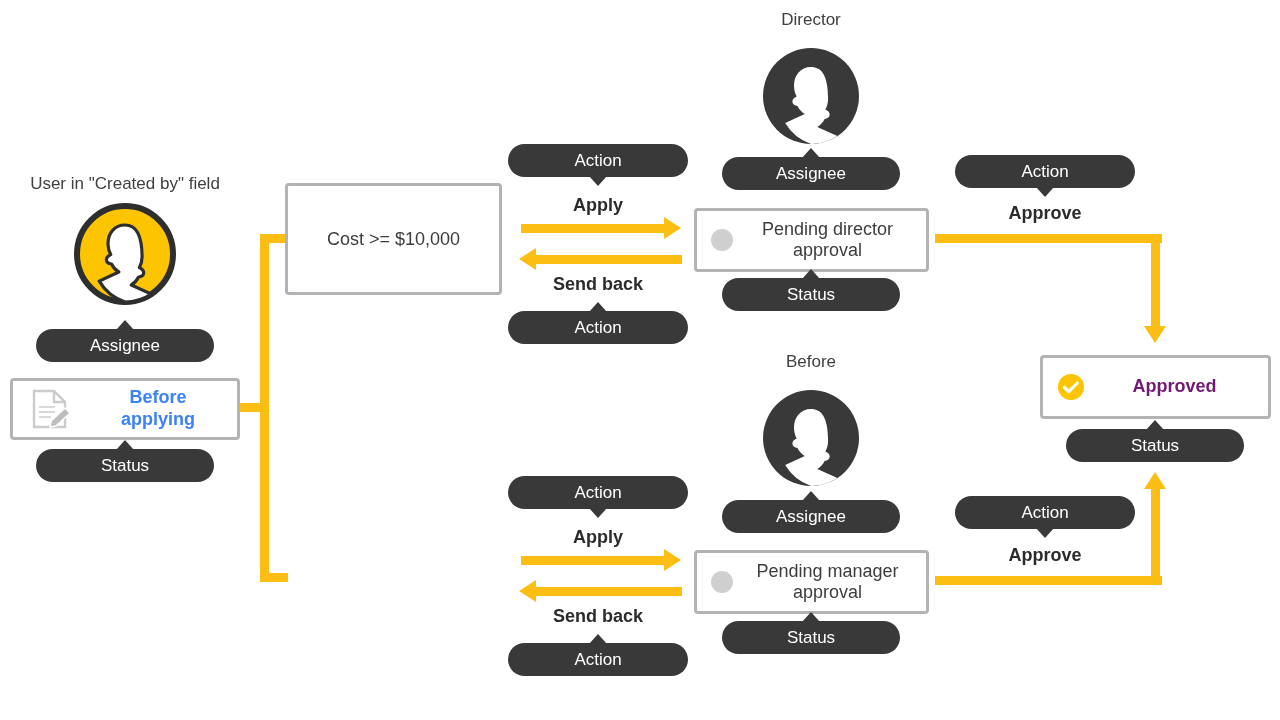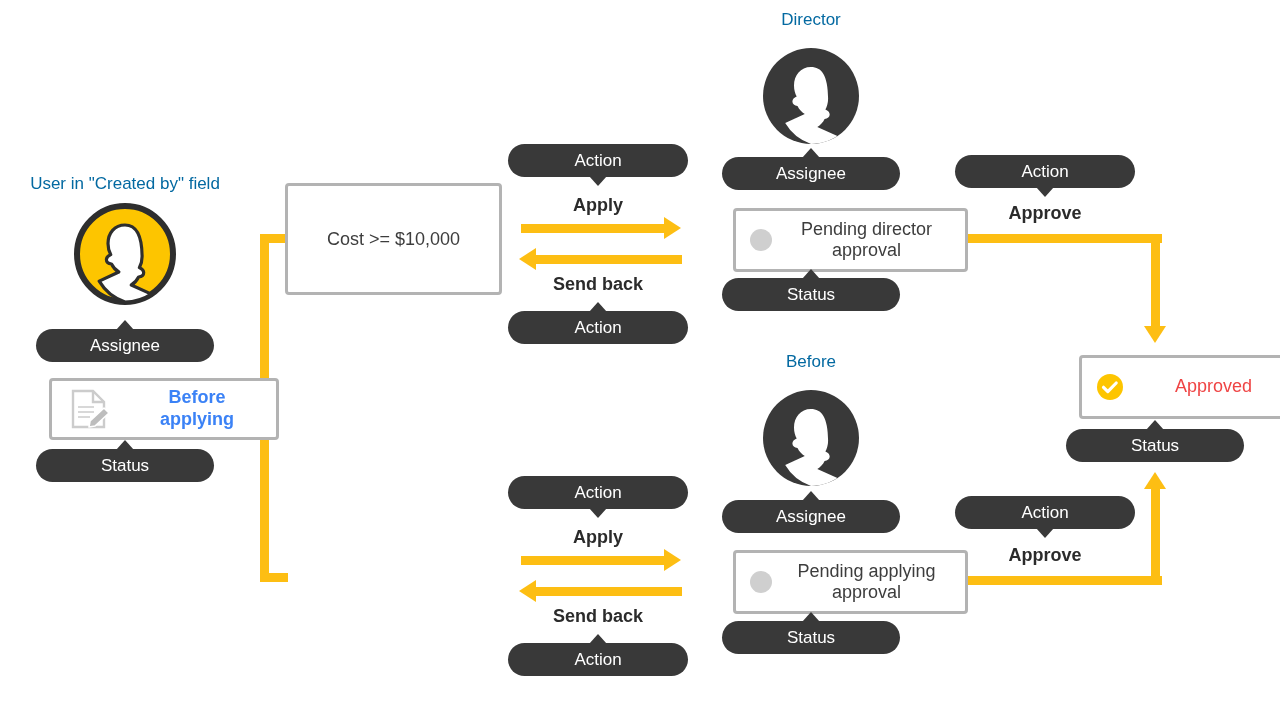--- a/index.html
+++ b/index.html
@@ -17,21 +17,21 @@
     background: #ffffff;
     overflow: hidden;
   }
 
   
   .abs { position: absolute; box-sizing: border-box; }
 
   
   .role-caption {
     font-size: 17px;
-    color: #0369a1;
+    color: #404040;
     text-align: center;
     white-space: nowrap;
     line-height: 1.2;
   }
 
   
   .avatar { width: 102px; height: 102px; }
   .avatar svg { display: block; width: 100%; height: 100%; }
 
   
@@ -78,32 +78,31 @@
     box-sizing: border-box;
   }
   .card-cond {
     justify-content: center;
     font-size: 18px;
     color: #3d3d3d;
   }
   .card-status {
     gap: 10px;
     padding: 0 14px;
-    margin-left: 39px;
   }
   .card-status .status-text {
     font-size: 18px;
     color: #3d3d3d;
     text-align: center;
     line-height: 1.18;
     flex: 1;
   }
   .card-status .status-text.bold {
-    font-weight: normal;
-    color: #ef4444;
+    font-weight: bold;
+    color: #701a75;
   }
 
   .dot-grey {
     width: 22px; height: 22px;
     border-radius: 50%;
     background: #cfcfcf;
     flex: 0 0 auto;
   }
   .check-yellow { width: 28px; height: 28px; flex: 0 0 auto; }
   .check-yellow svg { display: block; width: 100%; height: 100%; }
@@ -287,21 +286,21 @@
     </svg>
   </div>
 
   <div class="pill-wrap" style="left:722px; top:500px; width:178px;">
     <div class="pill-notch"></div>
     <div class="pill">Assignee</div>
   </div>
 
   <div class="abs card card-status" style="left:694px; top:550px; width:235px; height:64px;">
     <div class="dot-grey"></div>
-    <div class="status-text">Pending applying approval</div>
+    <div class="status-text">Pending manager approval</div>
   </div>
 
   <div class="pill-wrap" style="left:722px; top:621px; width:178px;">
     <div class="pill-notch"></div>
     <div class="pill">Status</div>
   </div>
 
   <div class="pill-wrap" style="left:955px; top:155px; width:180px;">
     <div class="pill-notch-down"></div>
     <div class="pill">Action</div>

